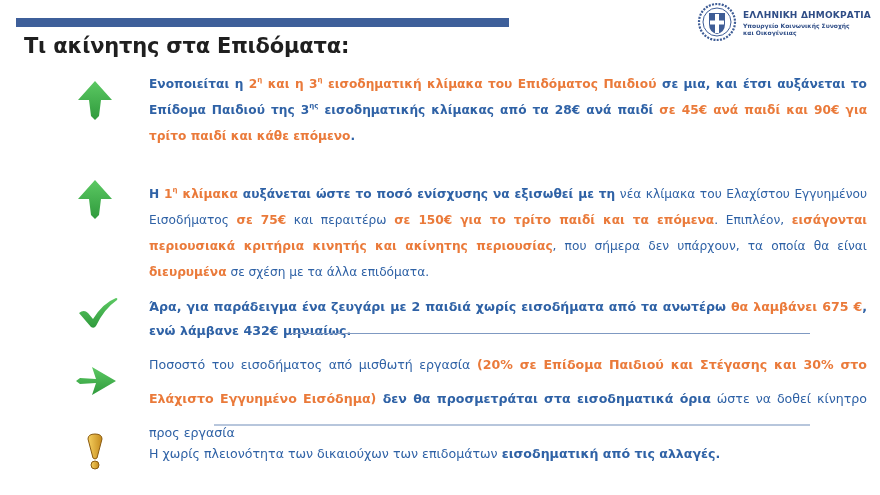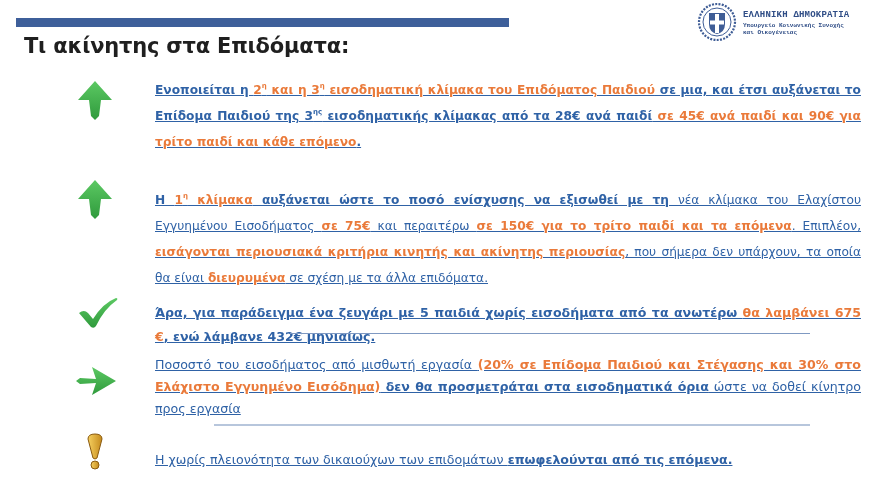--- a/index.html
+++ b/index.html
@@ -6,37 +6,37 @@
   body {
     width:880px; height:495px; position:relative; overflow:hidden;
     background:#ffffff;
     font-family:"DejaVu Sans", sans-serif;
   }
   .topbar { position:absolute; left:16px; top:18px; width:493px; height:9px; background:#3e5f9a; }
   .title {
     position:absolute; left:24px; top:34px; font-size:21px; font-weight:bold;
     color:#1f1f1f; letter-spacing:-0.2px; font-family:"DejaVu Sans", sans-serif;
   }
-  .logo { position:absolute; left:697px; top:2px; width:180px; height:40px;font-family:Liberation Mono, monospace; }
+  .logo { position:absolute; left:697px; top:2px; width:180px; height:40px; }
   .logo .emblem { position:absolute; left:0; top:0; width:40px; height:40px; }
   .logo .name { position:absolute; left:46px; top:8px; font-size:9px; font-weight:bold; color:#2f4d86; white-space:nowrap; letter-spacing:0.2px; }
   .logo .sub { position:absolute; left:46px; top:20px; font-size:6px; font-weight:bold; color:#2f4d86; line-height:7px; white-space:nowrap; }
 
   .icon { position:absolute; }
   .block { position:absolute; left:147px; font-size:12.2px; color:#2f62a6; text-align:justify; }
-  .block p { margin:8px;text-decoration:underline; }
+  .block p { margin:2px; }
   .b { font-weight:bold; color:#2f62a6; }
   .o { font-weight:bold; color:#ea7a3a; }
   .n { font-weight:normal; color:#2f62a6; }
   sup { font-size:7px; vertical-align:6px; line-height:0; }
 
   .blk1 { top:69px; width:722px; line-height:26px; }
   .blk2 { top:179px; width:722px; line-height:26px; }
   .blk3 { top:293px; width:722px; line-height:24px; font-size:12.6px; }
-  .blk4 { top:346px; width:722px; line-height:22px; font-size:12.6px; }
+  .blk4 { top:346px; width:722px; line-height:34px; font-size:12.6px; }
   .blk5 { top:442px; width:722px; line-height:20px; font-size:12.6px; }
 
   .rule { position:absolute; height:1px; background:#7f99c2; }
   .rule1 { left:290px; top:333px; width:520px; }
   .rule2 { left:214px; top:424px; width:596px; background:#b7c6dc; height:2px; }
 </style>
 </head>
 <body>
 
 <div class="topbar"></div>
@@ -86,22 +86,22 @@
   <circle cx="10" cy="32" r="4" fill="url(#g2)" stroke="#8a5a10" stroke-width="1"></circle>
 </svg>
 
 <div class="block blk1">
     <p><span class="b">Ενοποιείται η </span><span class="o">2</span><sup class="o">η</sup><span class="o"> και η 3</span><sup class="o">η</sup><span class="o"> εισοδηματική κλίμακα του Επιδόματος Παιδιού</span><span class="b"> σε μια, και έτσι αυξάνεται το Επίδομα Παιδιού της 3</span><sup class="b">ης</sup><span class="b"> εισοδηματικής κλίμακας από τα 28€ ανά παιδί</span><span class="o"> σε 45€ ανά παιδί και 90€ για τρίτο παιδί και κάθε  επόμενο</span><span class="b">.</span></p>
   </div>
 <div class="block blk2">
     <p><span class="b">Η </span><span class="o">1</span><sup class="o">η</sup><span class="o"> κλίμακα</span><span class="b"> αυξάνεται ώστε το ποσό ενίσχυσης να εξισωθεί με τη</span><span class="n"> νέα κλίμακα του Ελαχίστου Εγγυημένου Εισοδήματος </span><span class="o">σε 75€</span><span class="n"> και περαιτέρω </span><span class="o">σε 150€ για το τρίτο παιδί και τα επόμενα</span><span class="n">. Επιπλέον, </span><span class="o">εισάγονται περιουσιακά κριτήρια κινητής και ακίνητης περιουσίας</span><span class="n">, που σήμερα δεν υπάρχουν, τα οποία θα είναι </span><span class="o">διευρυμένα</span><span class="n"> σε σχέση με τα άλλα επιδόματα.</span></p>
   </div>
 <div class="block blk3">
-    <p><span class="b">Άρα, για παράδειγμα ένα ζευγάρι με 5 παιδιά χωρίς εισοδήματα από τα ανωτέρω </span><span class="o">θα λαμβάνει 675 €</span><span class="b">, ενώ λάμβανε 432€ μηνιαίως.</span></p>
+    <p><span class="b">Άρα, για παράδειγμα ένα ζευγάρι με 2 παιδιά χωρίς εισοδήματα από τα ανωτέρω </span><span class="o">θα λαμβάνει 675 €</span><span class="b">, ενώ λάμβανε 432€ μηνιαίως.</span></p>
   </div>
 <div class="rule rule1"></div>
 <div class="block blk4">
     <p><span class="n">Ποσοστό του εισοδήματος από μισθωτή εργασία </span><span class="o">(20% σε Επίδομα Παιδιού και Στέγασης και 30% στο Ελάχιστο Εγγυημένο Εισόδημα)</span><span class="b"> δεν θα προσμετράται στα εισοδηματικά όρια</span><span class="n"> ώστε να δοθεί κίνητρο προς εργασία</span></p>
   </div>
 <div class="rule rule2"></div>
 <div class="block blk5">
-    <p><span class="n">Η χωρίς πλειονότητα των δικαιούχων των επιδομάτων </span><span class="b">επωφελούνται από τις επόμενα.</span></p>
+    <p><span class="n">Η χωρίς πλειονότητα των δικαιούχων των επιδομάτων </span><span class="b">εισοδηματική από τις αλλαγές.</span></p>
   </div>
 
 </body></html>

